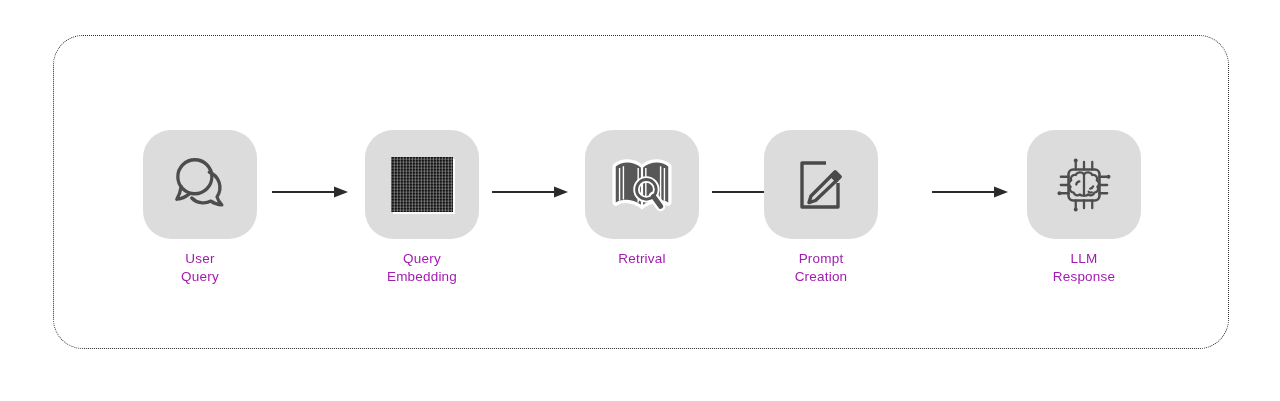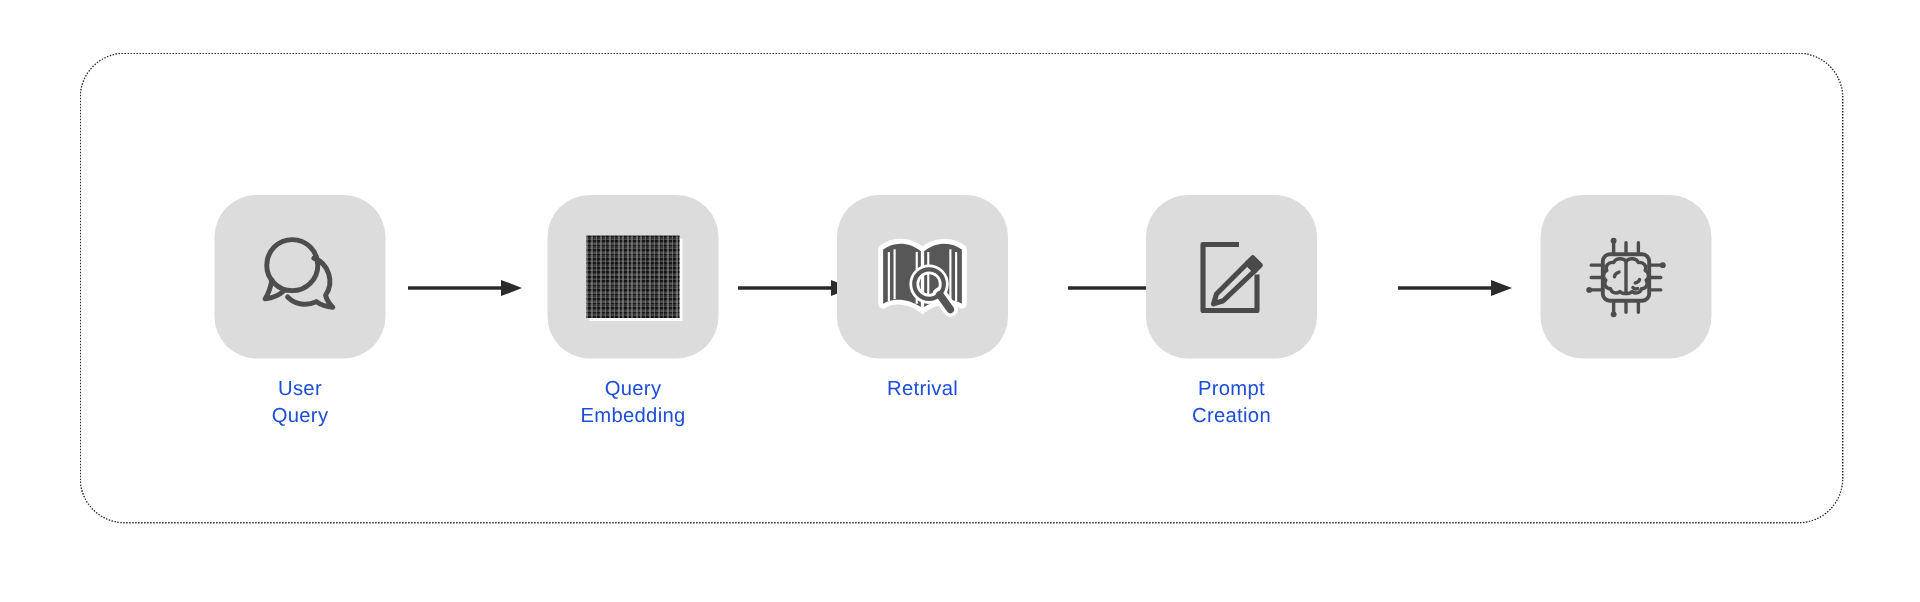--- a/index.html
+++ b/index.html
@@ -12,21 +12,21 @@
     border:1.6px dotted #2e2e2e;border-radius:30px;box-sizing:border-box;
   }
   .node{
     position:absolute;top:130px;width:160px;display:flex;flex-direction:column;align-items:center;
   }
   .node-box{
     width:114px;height:109px;background:#dcdcdc;border-radius:28px;
     display:flex;align-items:center;justify-content:center;
   }
   .node-label{
-    margin-top:11px;font-size:13.5px;line-height:18px;color:#1d4ed8;
+    margin-top:11px;font-size:13.5px;line-height:18px;color:#a21caf;
     text-align:center;white-space:pre-line;letter-spacing:.2px;
   }
   .arrow{position:absolute;top:185px;width:78px;height:14px;}
   
   .embedding-matrix{
     width:62px;height:55px;background-color:#3a3a3a;
     background-image:
       repeating-linear-gradient(90deg, rgba(150,150,150,.5) 0 1px, rgba(0,0,0,.25) 1px 2px, transparent 2px 3px),
       repeating-linear-gradient(0deg, rgba(0,0,0,.55) 0 1px, rgba(140,140,140,.28) 1px 2px, transparent 2px 3px);
     box-shadow:2px 2px 0 rgba(255,255,255,.9);
@@ -63,21 +63,21 @@
   </div>
   <div class="node-label">Query
 Embedding</div>
 </div>
 
 <svg class="arrow" style="left:491px;" viewBox="0 0 78 14">
   <line x1="1" y1="7" x2="64" y2="7" stroke="#2b2b2b" stroke-width="2.2"></line>
   <polygon points="63,1.6 77,7 63,12.4" fill="#2b2b2b"></polygon>
 </svg>
 
-<div class="node" style="left:535px;align-items:center;">
+<div class="node" style="left:562px;align-items:center;">
   <div class="node-box">
     <span>
       <svg width="70" height="70" viewBox="0 0 64 64">
 
         <path d="M8 15 C14 10 24 10 31 16 L31 50 C24 45 14 44 8 48 Z" fill="none" stroke="#ffffff" stroke-width="6" stroke-linejoin="round"></path>
         <path d="M56 15 C50 10 40 10 33 16 L33 50 C40 45 50 44 56 48 Z" fill="none" stroke="#ffffff" stroke-width="6" stroke-linejoin="round"></path>
 
         <path d="M8 15 C14 10 24 10 31 16 L31 50 C24 45 14 44 8 48 Z" fill="#575757"></path>
         <path d="M56 15 C50 10 40 10 33 16 L33 50 C40 45 50 44 56 48 Z" fill="#575757"></path>
 
@@ -139,13 +139,15 @@
         <path d="M47 24 H54.5 M47 32 H54.5 M47 40 H54.5"></path>
         <circle cx="55.8" cy="24" r="1.9" fill="#4d4d4d" stroke="none"></circle>
 
         <path d="M32 21.5 V42.5"></path>
         <path d="M32 21.5 c-2.2-2.6 -6.8-2 -8 .8 c-3.4-.6 -5.8 2.6 -4.4 5.2 c-2.6 1.2 -2.8 4.8 -.6 6.2 c-1.8 2.4 0 5.6 3 5.6 c.4 2.6 3.8 3.6 6 1.8 c1.2 1.2 2.8 1.4 4 .9"></path>
         <path d="M32 21.5 c2.2-2.6 6.8-2 8 .8 c3.4-.6 5.8 2.6 4.4 5.2 c2.6 1.2 2.8 4.8 .6 6.2 c1.8 2.4 0 5.6 -3 5.6 c-.4 2.6 -3.8 3.6 -6 1.8 c-1.2 1.2 -2.8 1.4 -4 .9"></path>
         <path d="M27.5 28.5 c-1.6 .4 -2.8 1.4 -3 3 M38 35.5 c1.4 -.2 2.4 -1 2.8 -2.2 M36.5 38.5 c.8 .9 2 1.1 3 .6"></path>
       </svg>
     </span>
   </div>
+  <div class="node-label">LLM
+Response</div>
 </div>
 
 </body></html>

